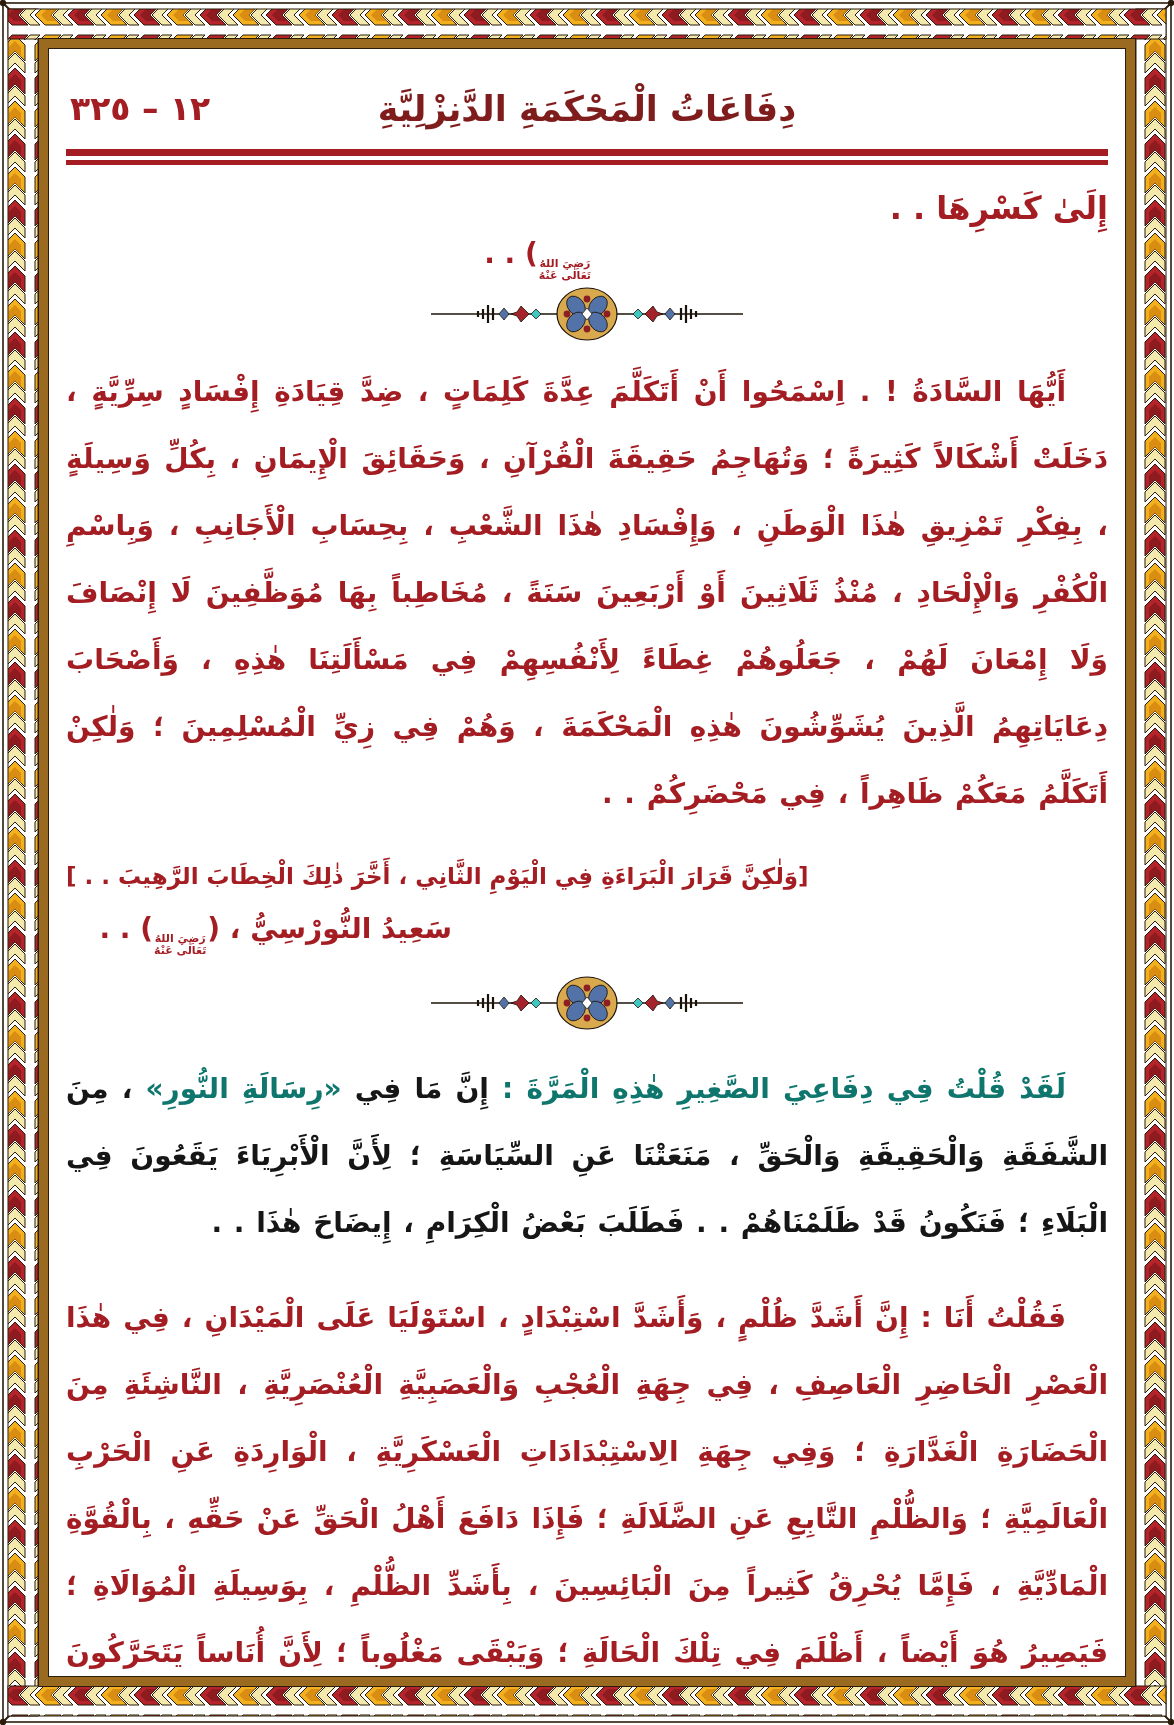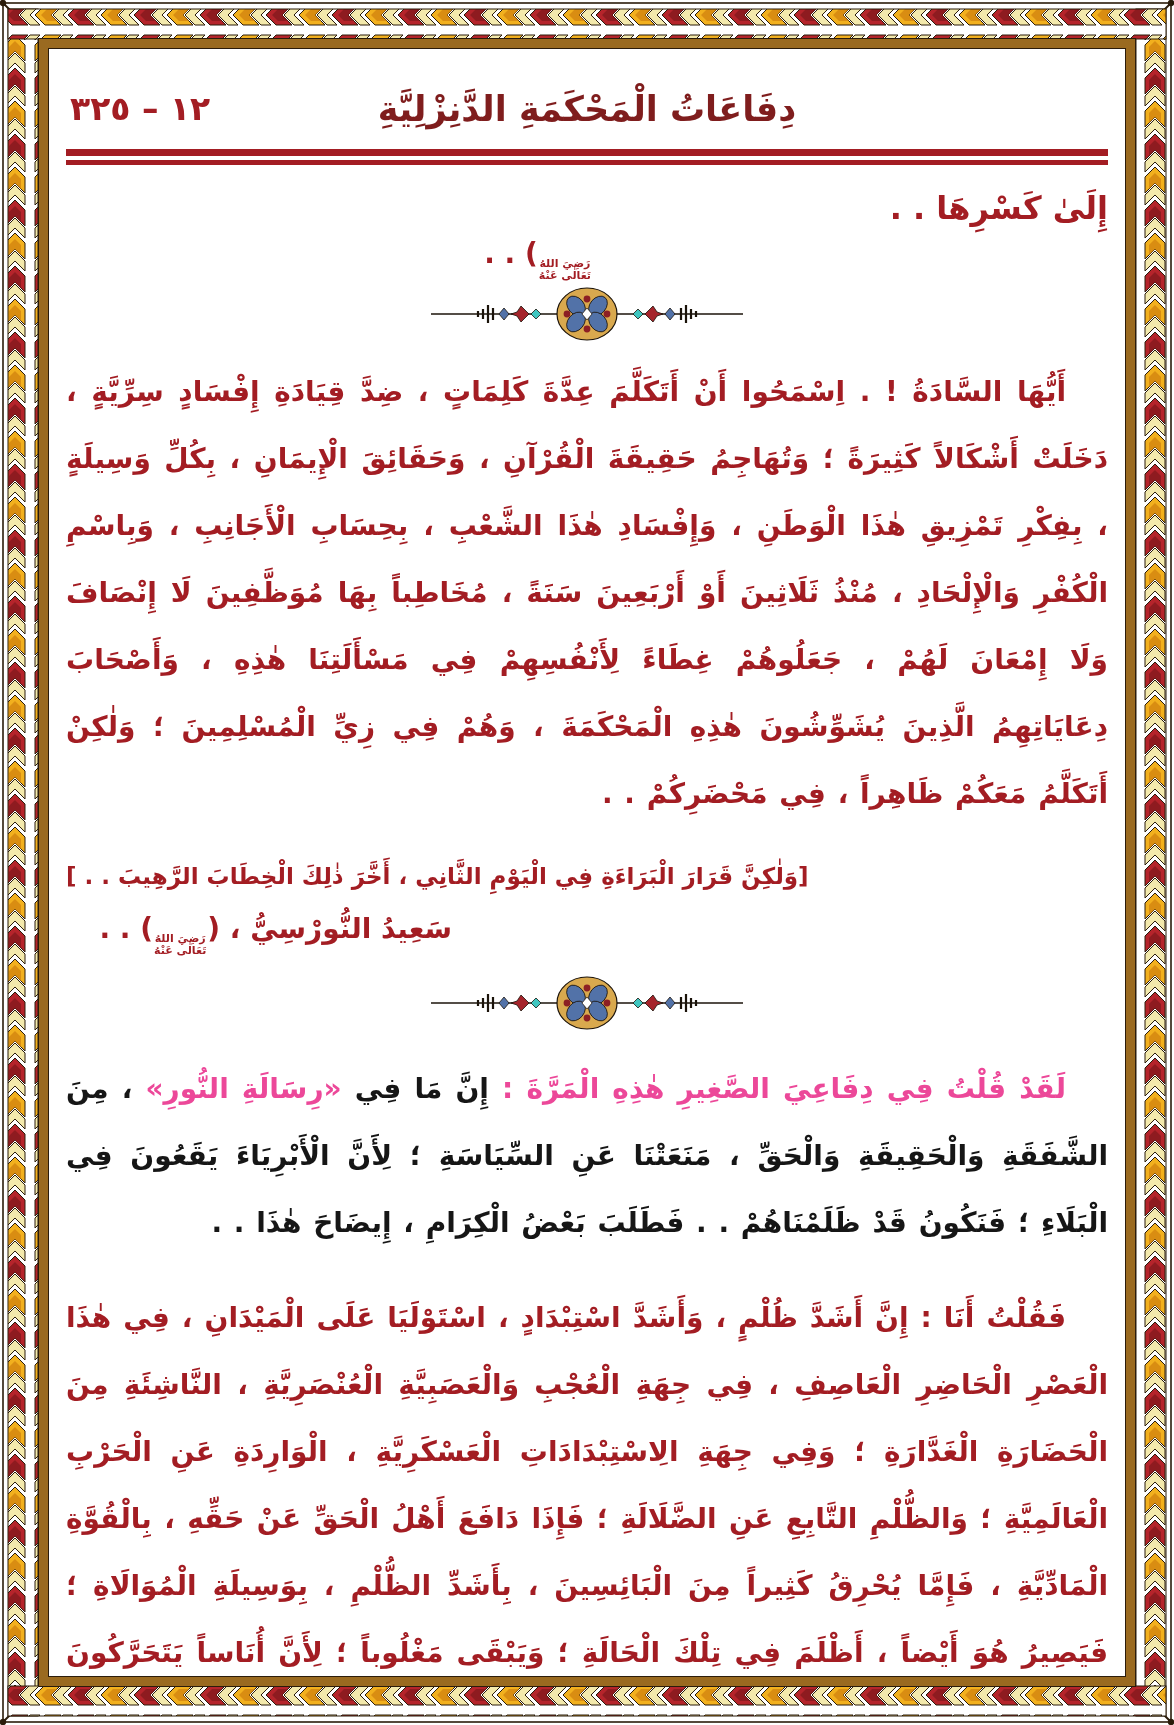--- a/index.html
+++ b/index.html
@@ -25,21 +25,21 @@
   }
   .page-title{
     text-align:center;color:#7f1d1d;font-weight:bold;
     font-size:35px;line-height:52px;white-space:nowrap;
   }
   .double-rule{margin:14px -8px 0 -8px;}
   .double-rule .bar-thick{height:7px;background:#A31D23;}
   .double-rule .bar-gap{height:4px;background:transparent;}
   .double-rule .bar-thin{height:5px;background:#A31D23;}
 
-  .red-text{color:#ec4899;}
+  .red-text{color:#0f766e;}
   .black-text{color:#161616;}
 
   .opening-line{
     margin-top:22px;
     font-size:32px;font-weight:bold;line-height:42px;
     text-align:right;color:#A31D23;white-space:nowrap;
   }
   .speaker-line{
     margin-top:2px;margin-left:0;margin-right:516px;
     font-size:28px;font-weight:bold;line-height:46px;

